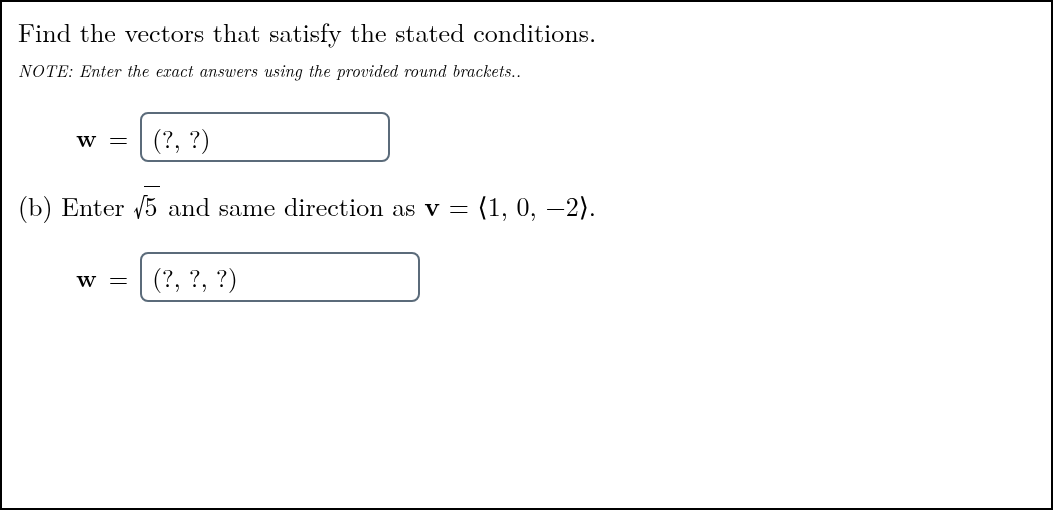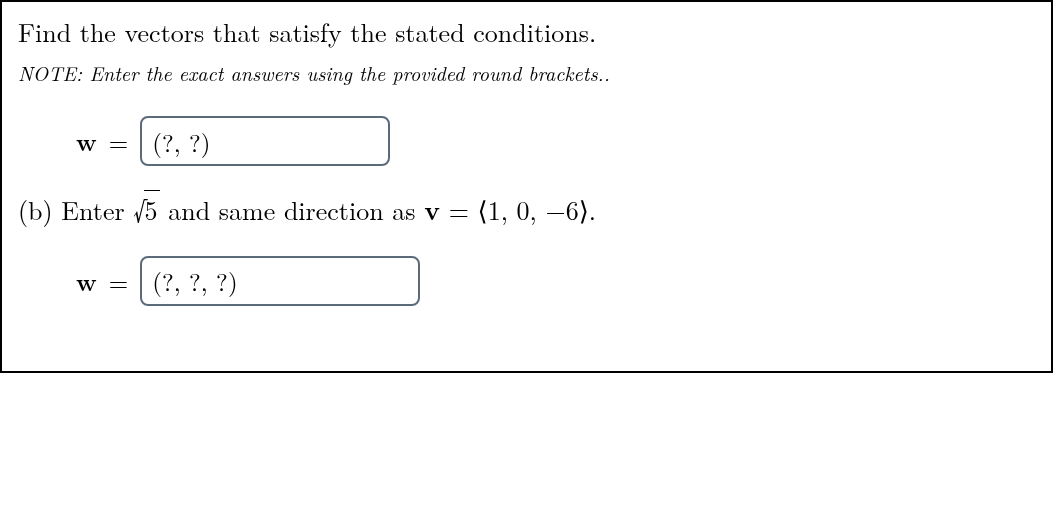--- a/index.html
+++ b/index.html
@@ -3,34 +3,34 @@
 <meta charset="utf-8">
 <style>
   html, body {
     margin: 0;
     padding: 0;
     background: #fff;
   }
   .page {
     box-sizing: border-box;
     width: 1053px;
-    height: 373px;
+    height: 510px;
     border: 2px solid #000;
     padding: 12px 16px 18px 16px;
     font-family: "Latin Modern Roman", "CMU Serif", "Times New Roman", Times, serif;
     font-size: 26px;
     line-height: 1.35;
     color: #000;
   }
   .title {
     margin-bottom: 10px;
   }
   .note {
     font-style: italic;
-    font-size: 20px;
+    font-size: 17px;
     margin-bottom: 30px;
   }
   .part {
     margin-bottom: 16px;
   }
   .part-text {
     margin-bottom: 28px;
   }
   .answer-row {
     display: flex;
@@ -88,21 +88,21 @@
     <div class="answer-row">
       <span class="wlabel">w</span>
       <span class="eq">=</span>
       <input type="text" class="answer" placeholder="(?, ?)" style="width: 250px;">
     </div>
   </div>
 
   <div class="part">
     <div class="part-text">
       <span>(b)</span>
-      <span>Enter </span><span class="sqrt"><span class="surd">√</span><span class="rad">5</span></span><span> and same direction as </span><b>v</b><span> = </span><span>⟨1, 0, −6⟩</span><span>.</span>
+      <span>Enter </span><span class="sqrt"><span class="surd">√</span><span class="rad">5</span></span><span> and same direction as </span><b>v</b><span> = </span><span>⟨1, 0, −2⟩</span><span>.</span>
     </div>
     <div class="answer-row">
       <span class="wlabel">w</span>
       <span class="eq">=</span>
       <input type="text" class="answer" placeholder="(?, ?, ?)" style="width: 280px;">
     </div>
   </div>
 
 </div>
 

